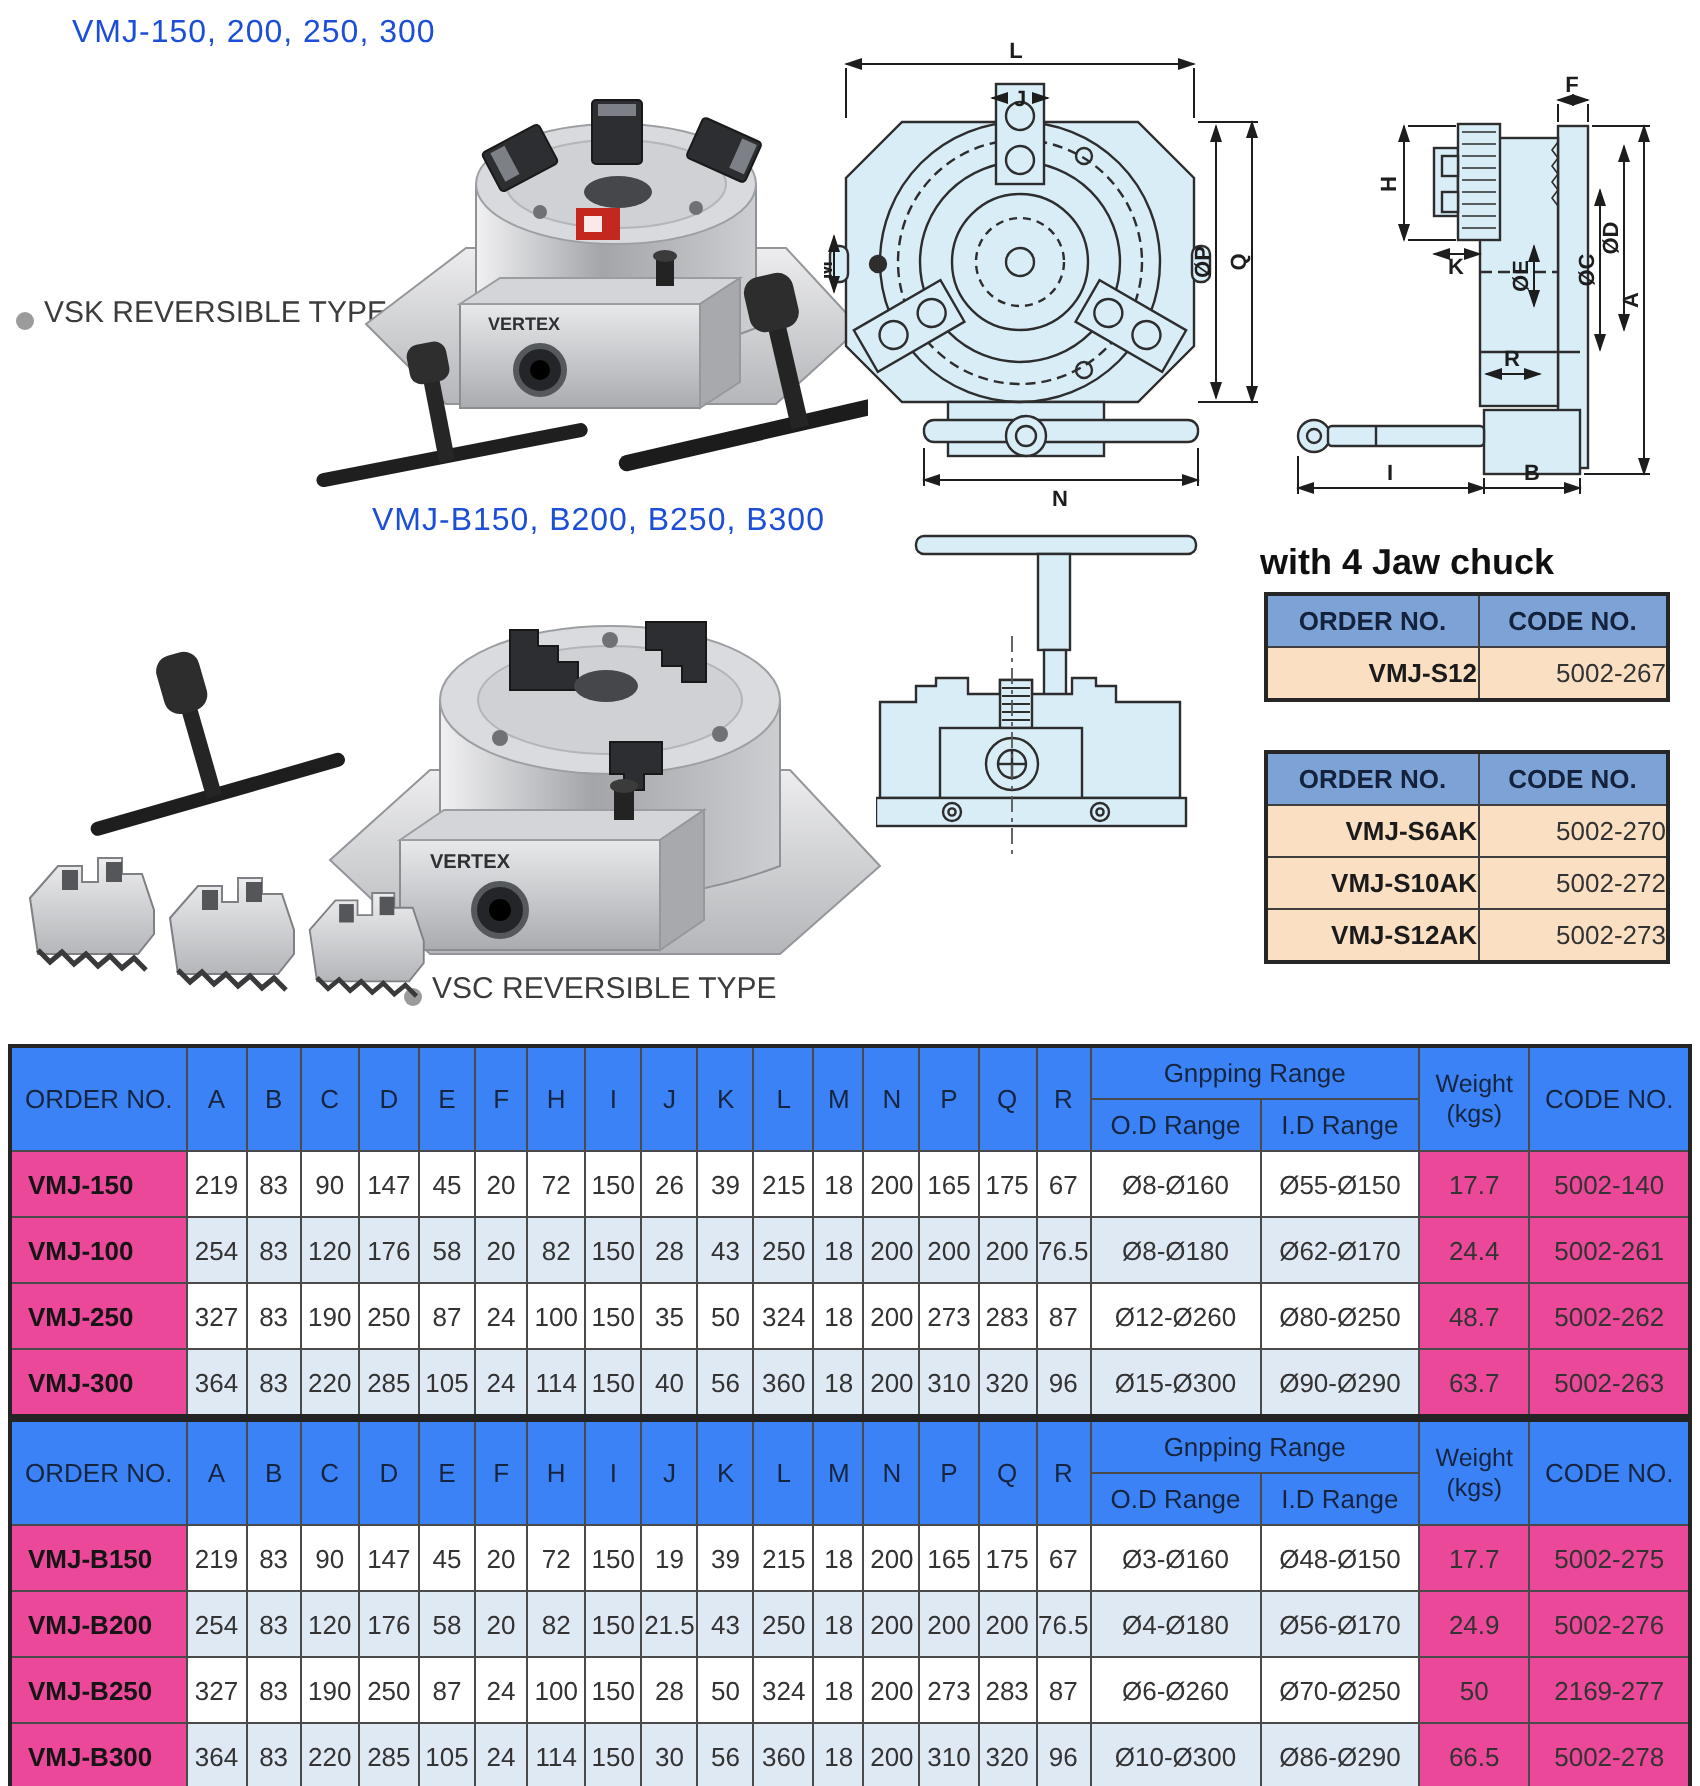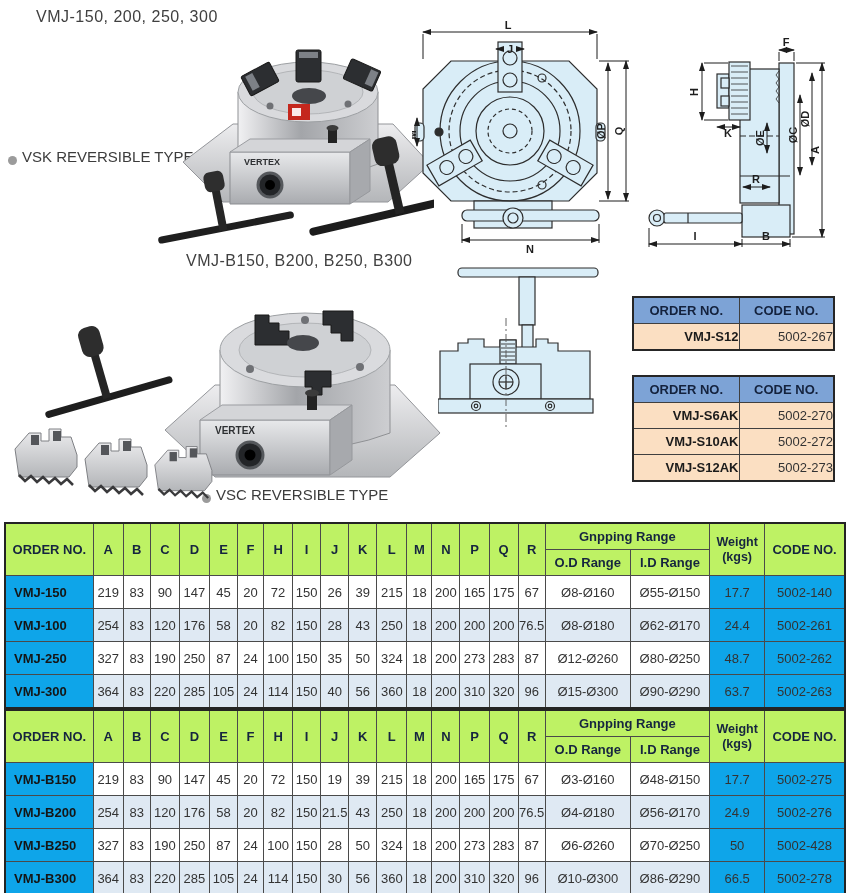--- a/index.html
+++ b/index.html
@@ -1,59 +1,60 @@
 <!DOCTYPE html>
 <html><head>
 <meta charset="utf-8">
 <style>
   html,body{margin:0;padding:0;background:#fff;}
   body{font-family:"Liberation Sans", sans-serif;}
   #page{position:relative;width:850px;height:893px;background:#fff;overflow:hidden;}
   .abs{position:absolute;}
 
-  .model-title{font-size:16px;color:#404040;letter-spacing:.5px;white-space:nowrap;}
+  .model-title{font-size:16px;color:#1d4ed8;letter-spacing:.5px;white-space:nowrap;}
   .type-label{font-size:15px;color:#3c3c3c;white-space:nowrap;display:flex;align-items:flex-end;}
   .bullet{display:inline-block;width:9px;height:9px;border-radius:50%;background:#9b9b9b;margin-right:5px;}
   .jaw-heading{font-size:18px;font-weight:bold;color:#101010;white-space:nowrap;}
 
   
   .kv-table{border-collapse:collapse;table-layout:fixed;width:201px;background:#fff;border:2px solid #262626;}
   .kv-table th,.kv-table td{border:1px solid #3f3f3f;text-align:center;padding:0;white-space:nowrap;overflow:hidden;}
   .kv-table th{background:#7da3d6;color:#14223d;font-size:13px;font-weight:bold;height:25px;}
   .kv-table td{font-size:13px;color:#333;height:25px;background:#fbdfc2;text-align:right;}
   .kv-table td.kv-order{font-weight:bold;color:#1b1b1b;}
 
   
   .spec-table{border-collapse:collapse;table-layout:fixed;width:842px;background:#fff;border:2px solid #242424;}
   .spec-table th,.spec-table td{border:1px solid #4a4a4a;text-align:center;padding:0;white-space:nowrap;overflow:hidden;}
-  .spec-table th{background:#bef264;color:#16253f;font-size:13px;font-weight:bold;height:25px;}
+  .spec-table th{background:#3b82f6;color:#16253f;font-size:13px;font-weight:normal;height:25px;}
   .spec-table th.th-weight{font-size:12.5px;line-height:1.15;}
   .spec-table td{font-size:13px;color:#333;height:32px;background:#fff;}
   .spec-table tr.alt td:not(.peach){background:#dfe9f3;}
-  .spec-table td.peach{background:#0ea5e9;}
+  .spec-table td.peach{background:#ec4899;}
   .spec-table td.c-order{text-align:left;padding-left:8px;font-weight:bold;color:#151515;}
 
   svg text{font-family:"Liberation Sans", sans-serif;}
   .dimtxt{font-size:11px;font-weight:bold;fill:#1d1d1d;}
 </style>
 </head>
 <body>
 
 <div id="page">
 
   <div class="abs model-title" style="left:36px;top:8px;">VMJ-150, 200, 250, 300</div>
   <div class="abs type-label" style="left:8px;top:148px;">
     <span class="bullet"></span>
     <span>VSK REVERSIBLE TYPE</span>
   </div>
   <div class="abs model-title" style="left:186px;top:252px;">VMJ-B150, B200, B250, B300</div>
   <div class="abs type-label" style="left:202px;top:486px;">
     <span class="bullet"></span>
     <span>VSC REVERSIBLE TYPE</span>
   </div>
+  <div class="abs jaw-heading" style="left:630px;top:271px;">with 4 Jaw chuck</div>
 
   <svg class="abs" style="left:138px;top:12px;" width="296" height="246" viewBox="0 0 296 246">
     <defs>
       <linearGradient id="gmet" x1="0" y1="0" x2="0" y2="1">
           <stop offset="0" stop-color="#ededef"></stop>
           <stop offset="1" stop-color="#b4b6b9"></stop>
         </linearGradient>
       <linearGradient id="gcyl" x1="0" y1="0" x2="1" y2="0">
           <stop offset="0" stop-color="#f1f1f3"></stop>
           <stop offset=".45" stop-color="#a3a5a9"></stop>
@@ -613,21 +614,21 @@
           <td class="c-dim">50</td>
           <td class="c-dim">324</td>
           <td class="c-dim">18</td>
           <td class="c-dim">200</td>
           <td class="c-dim">273</td>
           <td class="c-dim">283</td>
           <td class="c-dim">87</td>
           <td class="c-range">Ø6-Ø260</td>
           <td class="c-range">Ø70-Ø250</td>
           <td class="c-weight peach">50</td>
-          <td class="c-code peach">5002-428</td>
+          <td class="c-code peach">2169-277</td>
         </tr>
         <tr class="alt">
           <td class="c-order peach">VMJ-B300</td>
           <td class="c-dim">364</td>
           <td class="c-dim">83</td>
           <td class="c-dim">220</td>
           <td class="c-dim">285</td>
           <td class="c-dim">105</td>
           <td class="c-dim">24</td>
           <td class="c-dim">114</td>

